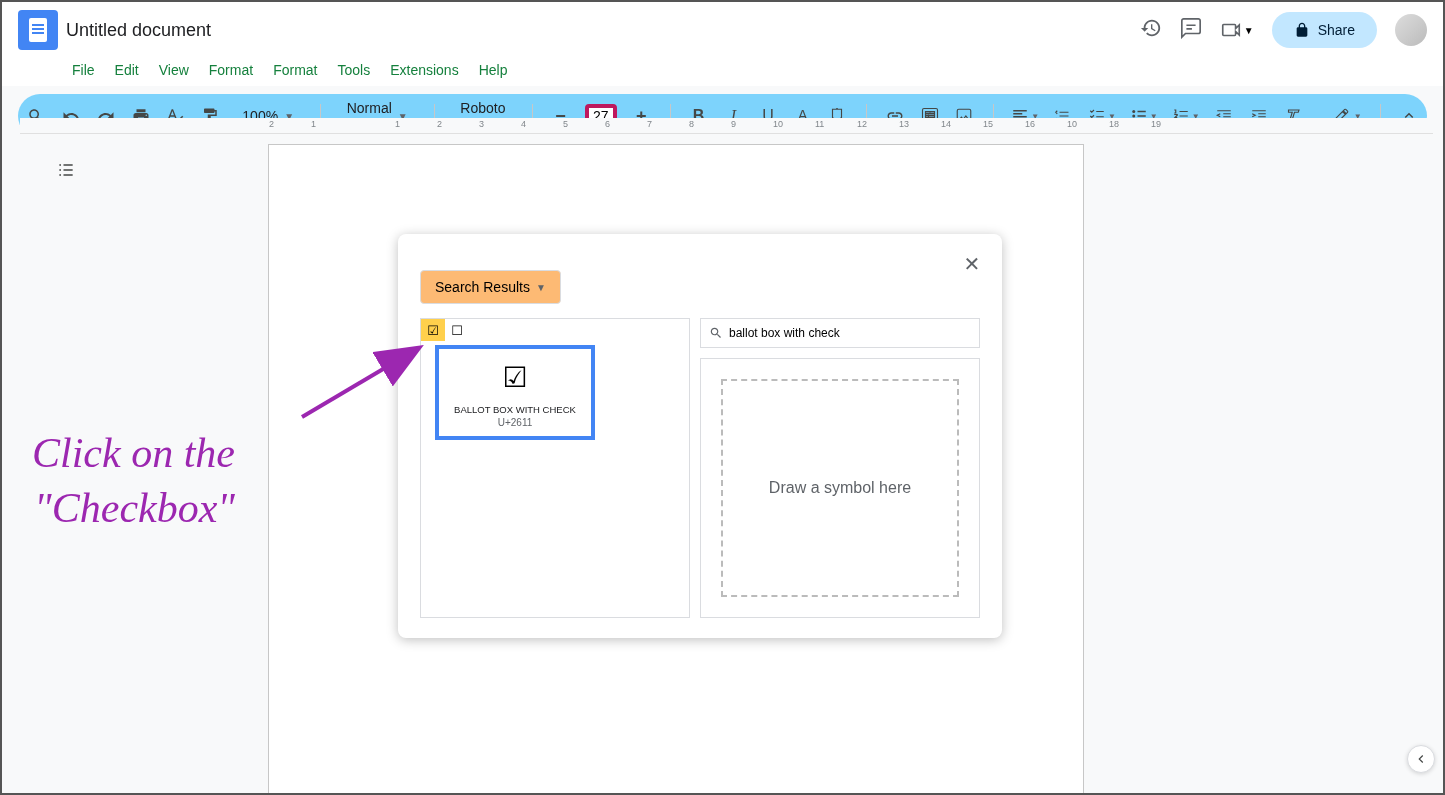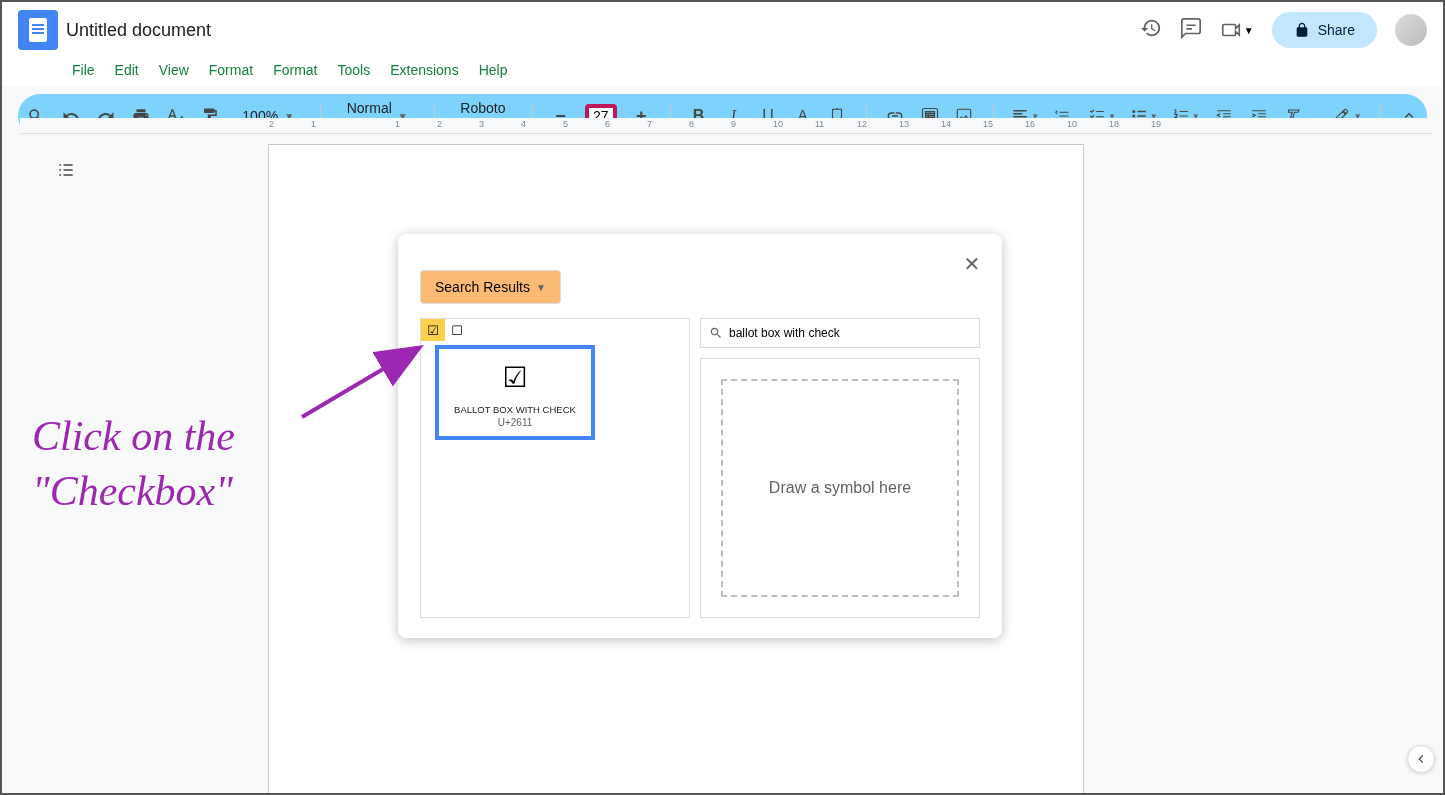--- a/index.html
+++ b/index.html
@@ -58,21 +58,21 @@
     .draw-panel { flex: 1; border: 1px solid #dadce0; padding: 20px; }
     .draw-inner { width: 100%; height: 100%; border: 2px dashed #bbb; display: flex; align-items: center; justify-content: center; color: #5f6368; font-size: 16px; }
     
     
     .char-tooltip { position: absolute; left: 14px; top: 26px; width: 160px; border: 4px solid #4285f4; background: white; text-align: center; padding: 12px 8px 8px; }
     .char-tooltip .big-char { font-size: 28px; color: #000; font-family: Arial; }
     .char-tooltip .char-name { font-size: 9.5px; color: #202124; margin-top: 10px; }
     .char-tooltip .char-code { font-size: 10px; color: #5f6368; margin-top: 2px; }
     
     
-    .annotation { position: absolute; left: 30px; top: 407px; font-family: 'Comic Sans MS', cursive; font-size: 42px; color: #9c27b0; font-style: italic; line-height: 1.3; text-align: left; }
+    .annotation { position: absolute; left: 30px; top: 424px; font-family: 'Comic Sans MS', cursive; font-size: 42px; color: #9c27b0; font-style: italic; line-height: 1.3; text-align: right; }
     .arrow-svg { position: absolute; left: 290px; top: 335px; pointer-events: none; }
     
     .expand-btn { position: absolute; right: 8px; bottom: 20px; width: 28px; height: 28px; background: white; border: 1px solid #dadce0; border-radius: 50%; display: flex; align-items: center; justify-content: center; box-shadow: 0 1px 4px rgba(0,0,0,0.15); cursor: pointer; }
     
     
     .ruler-h-content { position: absolute; left: 252px; top: 0; height: 100%; display: flex; }
     .ruler-tick { position: relative; width: 42px; height: 100%; font-size: 9px; color: #80868b; }
     .ruler-tick span { position: absolute; top: 1px; left: -3px; }
   </style>
 </head>

